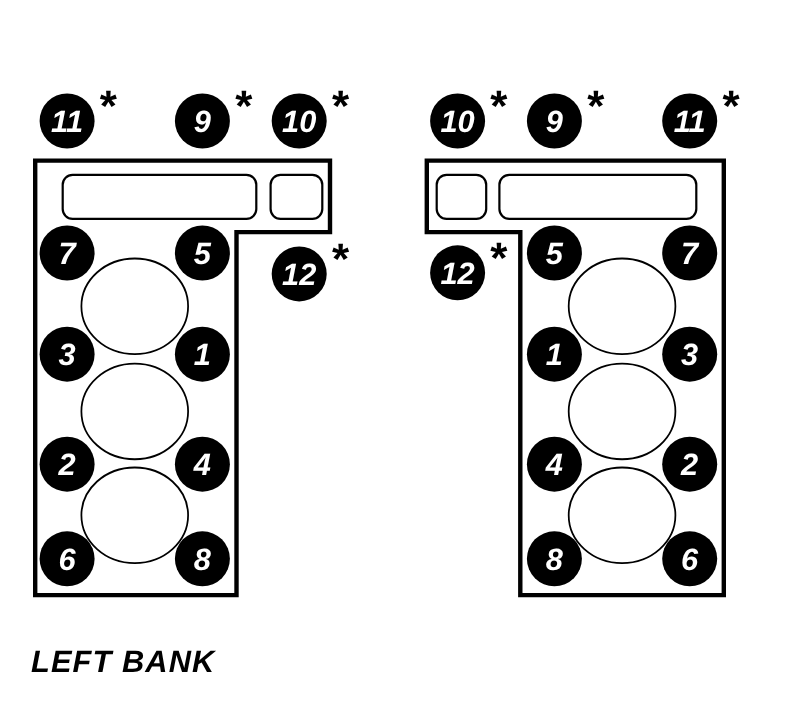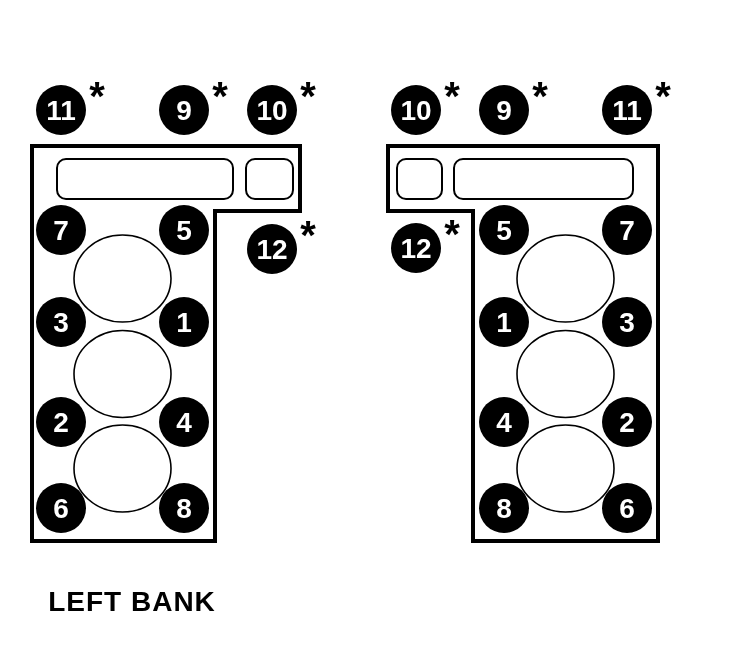--- a/index.html
+++ b/index.html
@@ -7,20 +7,21 @@
     padding: 0;
     background: #ffffff;
     font-family: "Liberation Sans", sans-serif;
   }
   .stage {
     position: relative;
     width: 736px;
     height: 648px;
     background: #ffffff;
     overflow: hidden;
+    font-style: italic;
   }
   svg { position: absolute; left: 0; top: 0; }
   .bank-label {
     position: absolute;
     transform: translateX(-50%);
     font-family: "Liberation Sans", sans-serif;
     font-weight: bold;
     font-size: 28px;
     letter-spacing: 1px;
     color: #000000;
@@ -161,15 +162,15 @@
           <circle cx="504" cy="508" r="25" fill="#000000"></circle>
           <text x="504" y="518" class="bolt-num">8</text>
         </g>
         <g>
           <circle cx="627" cy="508" r="25" fill="#000000"></circle>
           <text x="627" y="518" class="bolt-num">6</text>
         </g>
       </g>
     </svg>
 
-  <div class="bank-label" style="left: 132px; top: 586px;">LEFT BANK</div>
+  <div class="bank-label" style="left: 112px; top: 586px;">LEFT BANK</div>
 
 </div>
 
 </body></html>

